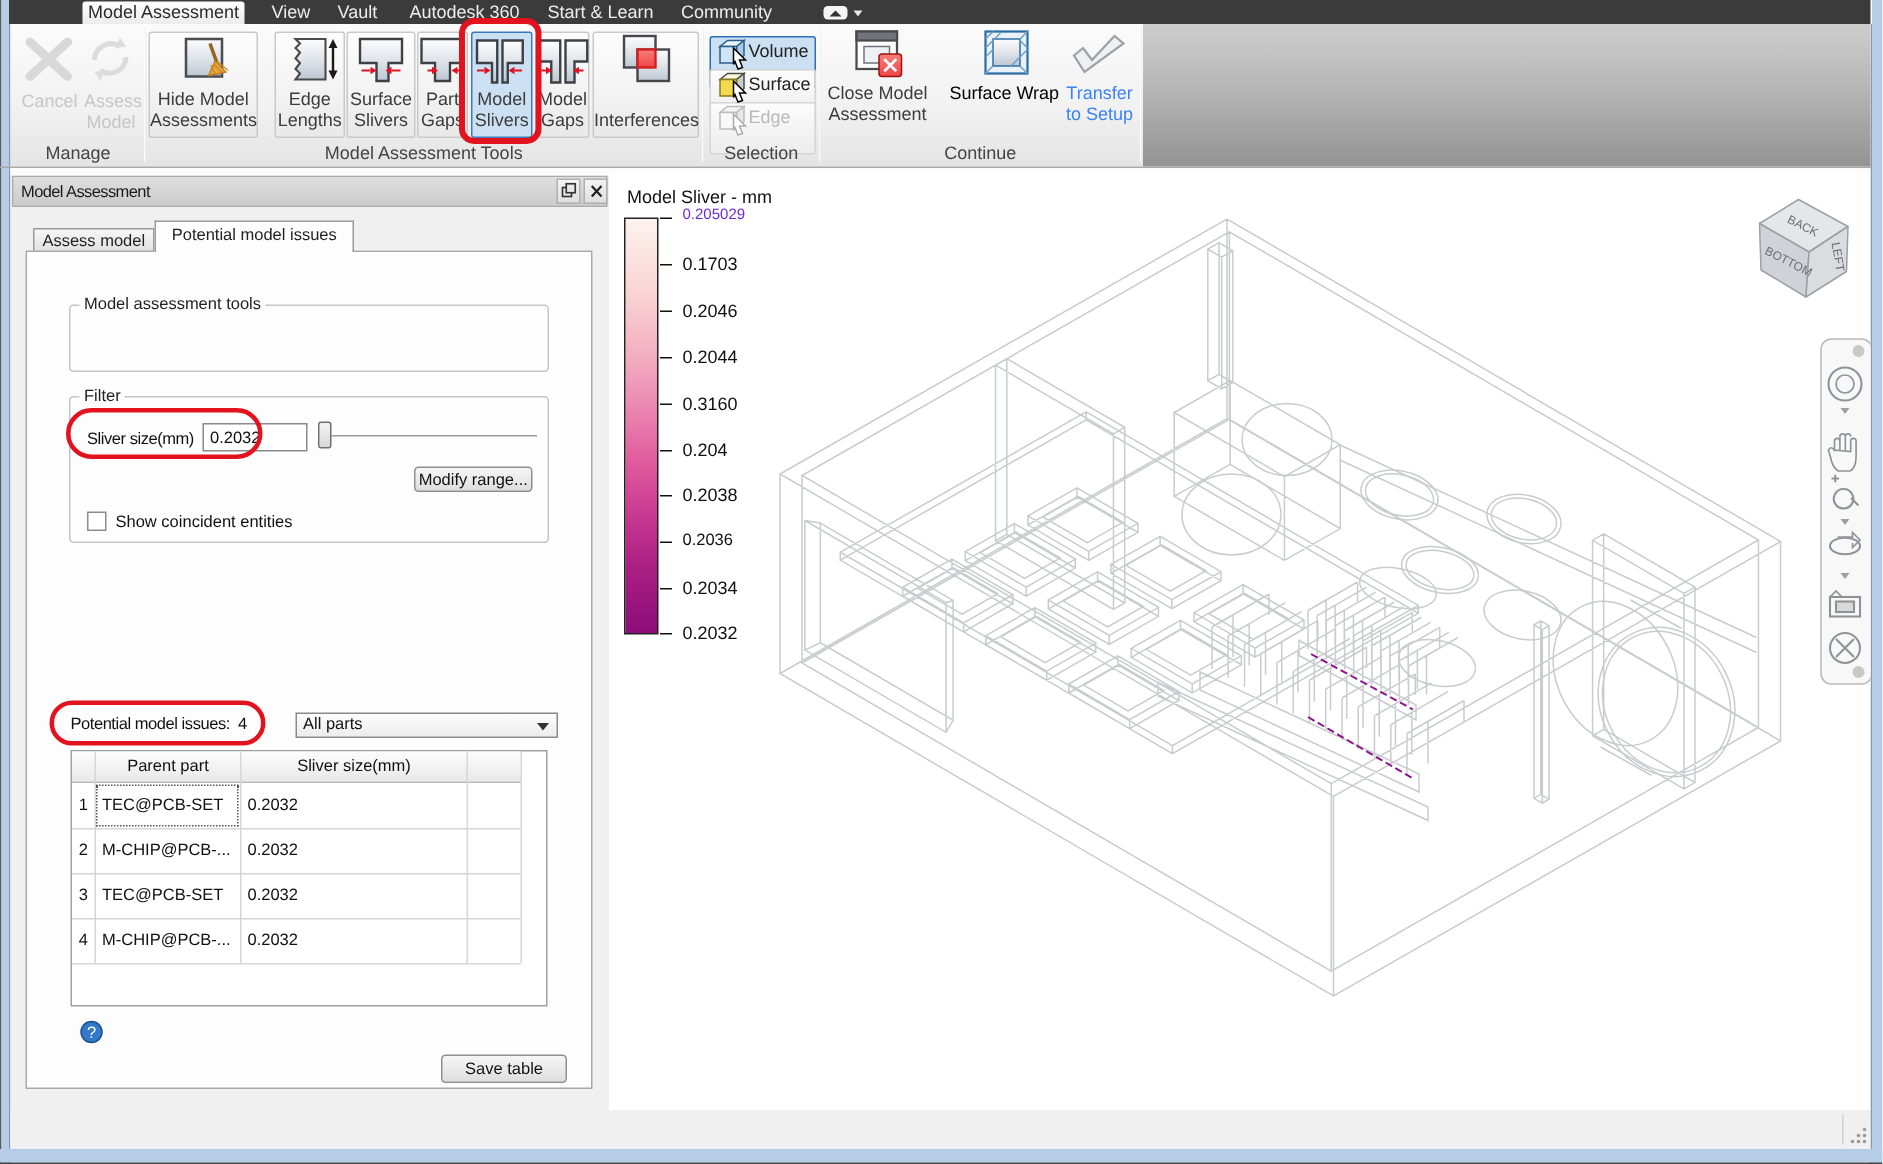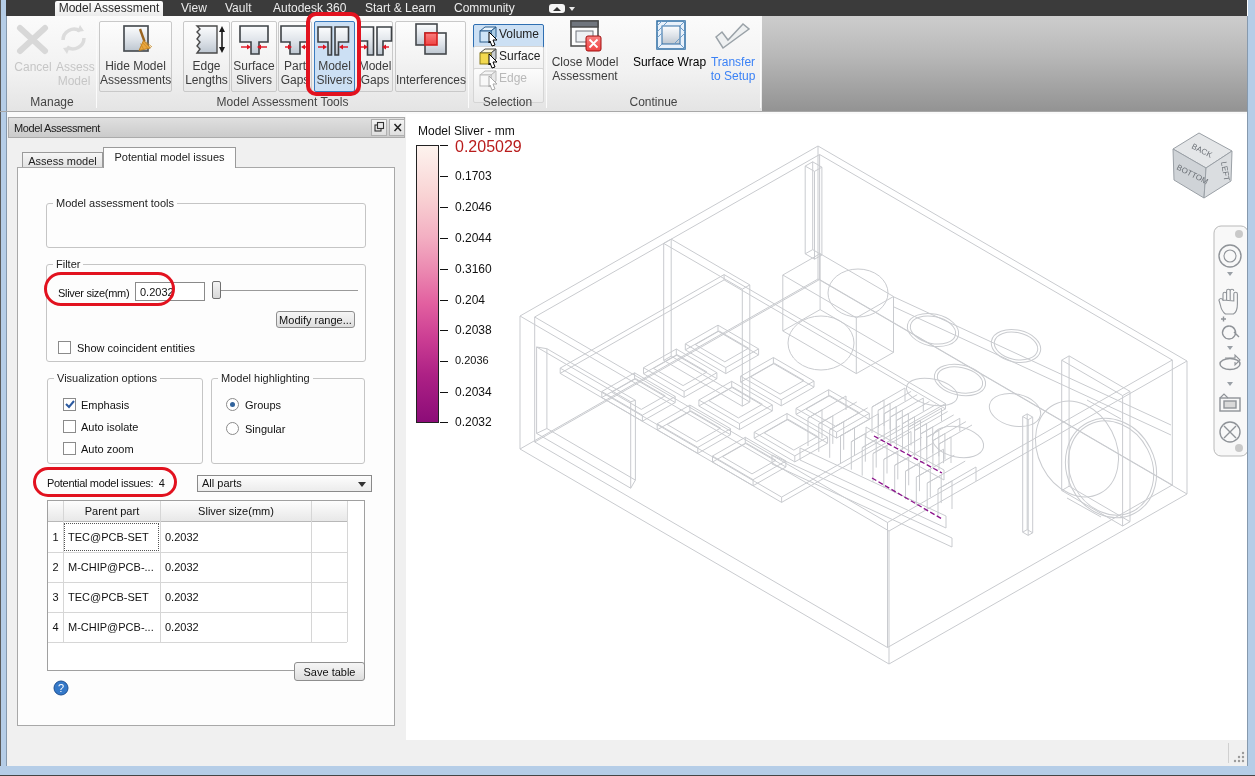--- a/index.html
+++ b/index.html
@@ -231,40 +231,21 @@
  <div class="combo" style="left:88px;top:17px;width:70px;height:19px;background:#fff">
         <span>0.2032</span>
       </div>
  <div style="position:absolute;left:174px;top:25px;width:137px;height:1px;background:#9a9a9a"></div>
  <div style="position:absolute;left:165px;top:16px;width:9px;height:18px;border:1px solid #707070;border-radius:2px;background:linear-gradient(#f4f4f4,#d8d8d8)"></div>
  <div class="btn" style="left:229px;top:46px;width:79px;height:17px;line-height:16px;font-size:11px;white-space:nowrap">Modify range...</div>
  <div class="cb" style="left:11px;top:76px"></div>
  <div class="txt" style="left:30px;top:77px">Show coincident entities</div>
 </div>
 
-<div class="grp" style="left:40px;top:266px;width:156px;height:86px">
- <div class="grplab">Visualization options</div>
- <div class="cb" style="left:15px;top:19px"></div>
- <svg class="abs" width="13" height="13" style="left:15px;top:19px">
-        <path d="M3 6l3 3l5 -6" stroke="#2c5aa0" stroke-width="2" fill="none"></path>
-      </svg>
- <div class="txt" style="left:33px;top:20px">Emphasis</div>
- <div class="cb" style="left:15px;top:41px"></div>
- <div class="txt" style="left:33px;top:42px">Auto isolate</div>
- <div class="cb" style="left:15px;top:63px"></div>
- <div class="txt" style="left:33px;top:64px">Auto zoom</div>
-</div>
-
-<div class="grp" style="left:204px;top:266px;width:154px;height:86px">
- <div class="grplab">Model highlighting</div>
- <div class="radio on" style="left:14px;top:19px"></div>
- <div class="txt" style="left:33px;top:20px">Groups</div>
- <div class="radio" style="left:14px;top:43px"></div>
- <div class="txt" style="left:33px;top:44px">Singular</div>
-</div>
+
 
 <div class="txt abs" style="left:40px;top:365px;letter-spacing:-0.3px">Potential model issues:&nbsp; 4</div>
 <div class="combo abs" style="left:190px;top:363px;width:175px;height:17px">
       <span style="top:1px">All parts</span>
       <i class="carrow" style="top:6px"></i>
     </div>
 
 <div class="abs" style="left:40px;top:388px;width:318px;height:171px;background:#fff;border:1px solid #a0a0a0">
  <div class="abs" style="left:0;top:0;width:299px;height:21px;background:linear-gradient(#fdfdfd,#e8e8e8);border-bottom:1px solid #b8b8b8"></div>
  <div class="abs" style="left:15px;top:0;width:1px;height:141px;background:#d6d6d6"></div>
@@ -291,40 +272,40 @@
  <div class="abs txt" style="left:20px;top:120px">M-CHIP@PCB-...</div>
  <div class="abs txt" style="left:117px;top:120px">0.2032</div>
 </div>
 
 <div class="abs" style="left:46px;top:568px">
 <svg width="16" height="16">
         <circle cx="8" cy="8" r="7" fill="#3478c8" stroke="#1d4f91"></circle>
         <text x="8" y="12" font-size="11" text-anchor="middle" fill="#fff" font-family="Liberation Sans">?</text>
       </svg>
 </div>
-<div class="btn abs" style="left:287px;top:550px;width:71px;height:19px;line-height:18px">Save table</div>
+<div class="btn abs" style="left:287px;top:591px;width:84px;height:19px;line-height:18px">Save table</div>
 
 <div class="redellipse" style="left:26px;top:355px;width:144px;height:30px"></div>
 <div class="redellipse" style="left:37px;top:160px;width:131px;height:34px"></div>
 </div>
 
 <div class="abs" style="left:409px;top:114px;width:838px;height:626px;background:#fff"></div>
 <div class="abs" style="left:418px;top:124px;font-size:12px;color:#111">Model Sliver - mm</div>
 <div class="abs" style="left:416px;top:145px;width:23px;height:278px;border:1px solid #222;background:linear-gradient(#fdf3ee,#f9d3d4 18%,#f3afc2 33%,#eb89b1 45%,#e260a0 57%,#cb3d93 70%,#ad2185 83%,#8c0c78)"></div>
 <div class="abs" style="left:440px;top:145px;width:8px;height:1px;background:#111"></div>
 <div class="abs" style="left:440px;top:176px;width:8px;height:1px;background:#111"></div>
 <div class="abs" style="left:440px;top:207px;width:8px;height:1px;background:#111"></div>
 <div class="abs" style="left:440px;top:238px;width:8px;height:1px;background:#111"></div>
 <div class="abs" style="left:440px;top:269px;width:8px;height:1px;background:#111"></div>
 <div class="abs" style="left:440px;top:300px;width:8px;height:1px;background:#111"></div>
 <div class="abs" style="left:440px;top:330px;width:8px;height:1px;background:#111"></div>
 <div class="abs" style="left:440px;top:361px;width:8px;height:1px;background:#111"></div>
 <div class="abs" style="left:440px;top:392px;width:8px;height:1px;background:#111"></div>
 <div class="abs" style="left:440px;top:422px;width:8px;height:1px;background:#111"></div>
-<div class="abs" style="left:455px;top:138px;font-size:16px;color:#b91c1c">0.205029</div>
+<div class="abs" style="left:455px;top:138px;font-size:10px;color:#6d28d9">0.205029</div>
 <div class="abs" style="left:455px;top:169px;font-size:12px;color:#111">0.1703</div>
 <div class="abs" style="left:455px;top:200px;font-size:12px;color:#111">0.2046</div>
 <div class="abs" style="left:455px;top:231px;font-size:12px;color:#111">0.2044</div>
 <div class="abs" style="left:455px;top:262px;font-size:12px;color:#111">0.3160</div>
 <div class="abs" style="left:455px;top:293px;font-size:12px;color:#111">0.204</div>
 <div class="abs" style="left:455px;top:323px;font-size:12px;color:#111">0.2038</div>
 <div class="abs" style="left:455px;top:354px;font-size:11px;color:#111">0.2036</div>
 <div class="abs" style="left:455px;top:385px;font-size:12px;color:#111">0.2034</div>
 <div class="abs" style="left:455px;top:415px;font-size:12px;color:#111">0.2032</div>
 

